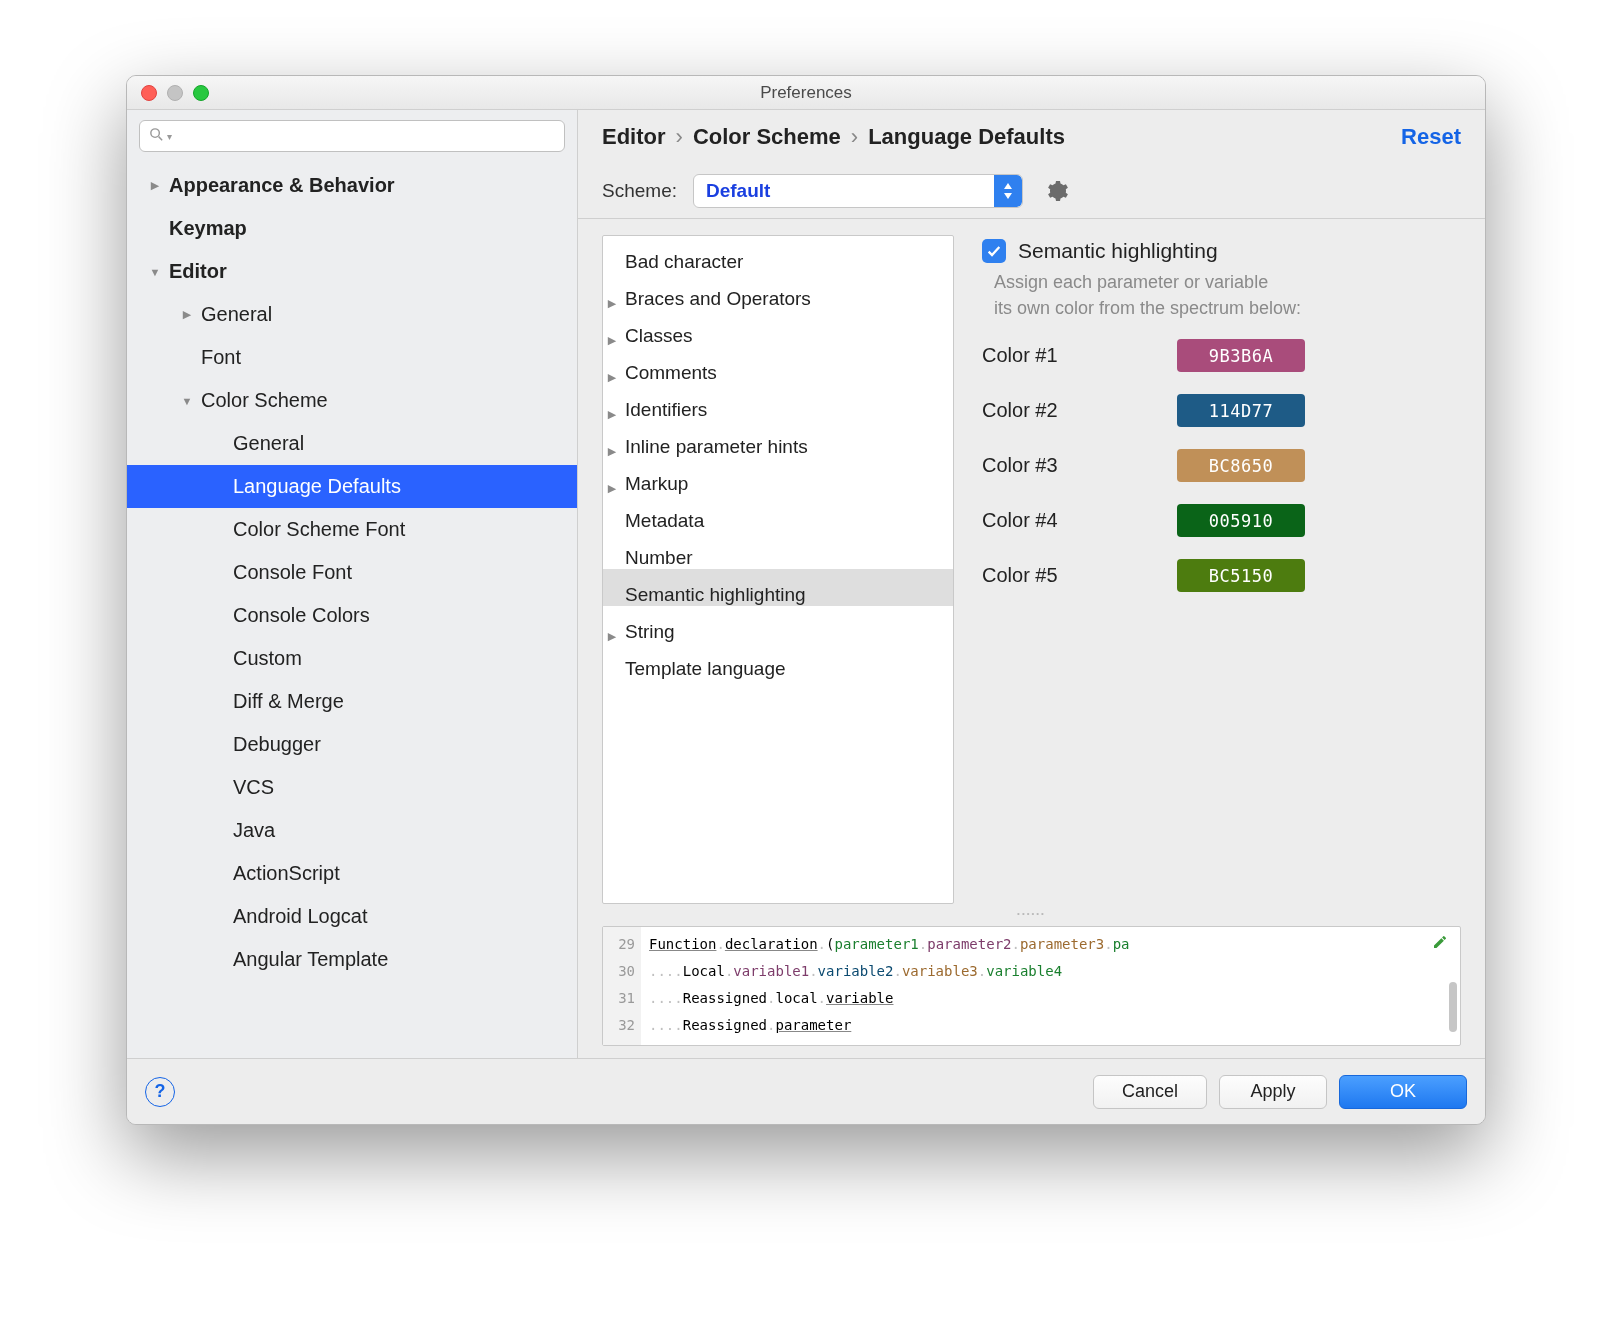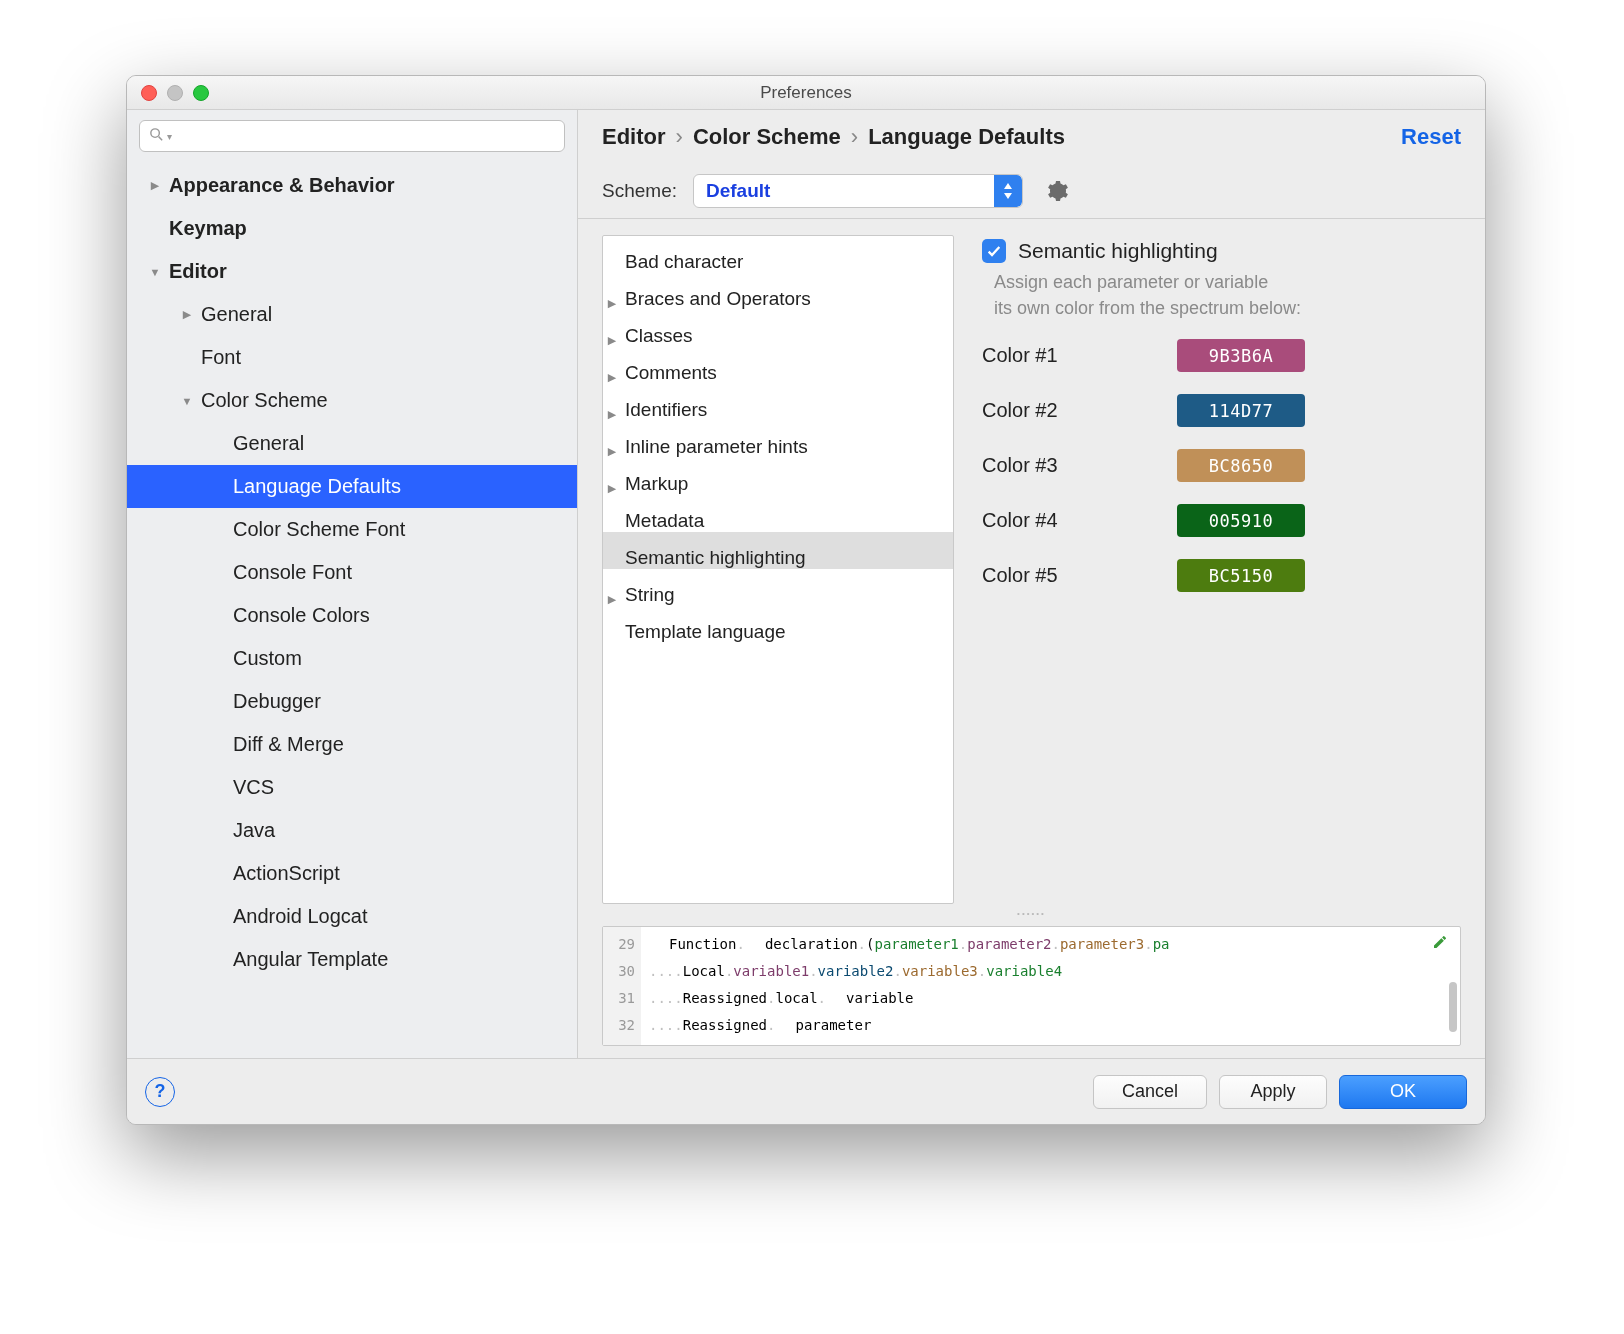--- a/index.html
+++ b/index.html
@@ -112,21 +112,21 @@
   }
   .preview {
     margin-top:8px; border:1px solid #c9c9c9; background:#fff; border-radius:2px;
     font-family: Menlo, Consolas, monospace; font-size:14px; line-height:27px;
     display:flex;
     position:relative;
     height:120px;
   }
   .gutter { width:38px; background:#f2f2f2; text-align:right; color:#9a9a9a; padding:4px 6px 4px 0; }
   .code { padding:4px 8px; white-space:nowrap; overflow:hidden; }
-  .u { text-decoration-color:#888;margin-left:20px; }
+  .u { text-decoration: underline; text-decoration-color:#888; }
   .dots { color:#c0c0c0; }
   .c-green { color:#1a7f2e; }
   .c-mag  { color:#7d3c6a; }
   .c-blue { color:#0b4a70; }
   .c-org  { color:#9c6a2f; }
   .footer {
     height:66px; border-top:1px solid #cfcfcf; display:flex; align-items:center; padding:0 18px; gap:12px;
     background:#ededed;
   }
   .help-btn { width:30px;height:30px;border:1.5px solid #1464e6;border-radius:50%;display:inline-flex;align-items:center;justify-content:center;color:#1464e6;font-weight:700;font-size:18px; }
@@ -216,25 +216,25 @@
           <div class="tree-item ind2">
             <span class="arrow" style="font-size: 11px;"></span>
             <span class="label">Console Colors</span>
           </div>
           <div class="tree-item ind2">
             <span class="arrow" style="font-size: 11px;"></span>
             <span class="label">Custom</span>
           </div>
           <div class="tree-item ind2">
             <span class="arrow" style="font-size: 11px;"></span>
+            <span class="label">Diff &amp; Merge</span>
+          </div>
+          <div class="tree-item ind2">
+            <span class="arrow" style="font-size: 11px;"></span>
             <span class="label">Debugger</span>
-          </div>
-          <div class="tree-item ind2">
-            <span class="arrow" style="font-size: 11px;"></span>
-            <span class="label">Diff &amp; Merge</span>
           </div>
           <div class="tree-item ind2">
             <span class="arrow" style="font-size: 11px;"></span>
             <span class="label">VCS</span>
           </div>
           <div class="tree-item ind2">
             <span class="arrow" style="font-size: 11px;"></span>
             <span class="label">Java</span>
           </div>
           <div class="tree-item ind2">
@@ -308,20 +308,24 @@
                 <span class="arrow" style="font-size: 11px;">▶</span>
                 <span>Inline parameter hints</span>
               </div>
               <div class="attr-item">
                 <span class="arrow" style="font-size: 11px;">▶</span>
                 <span>Markup</span>
               </div>
               <div class="attr-item">
                 <span class="noarrow"></span>
                 <span>Metadata</span>
+              </div>
+              <div class="attr-item">
+                <span class="noarrow"></span>
+                <span>Number</span>
               </div>
               <div class="attr-item selected">
                 <span class="noarrow"></span>
                 <span>Semantic highlighting</span>
               </div>
               <div class="attr-item">
                 <span class="arrow" style="font-size: 11px;">▶</span>
                 <span>String</span>
               </div>
               <div class="attr-item">

